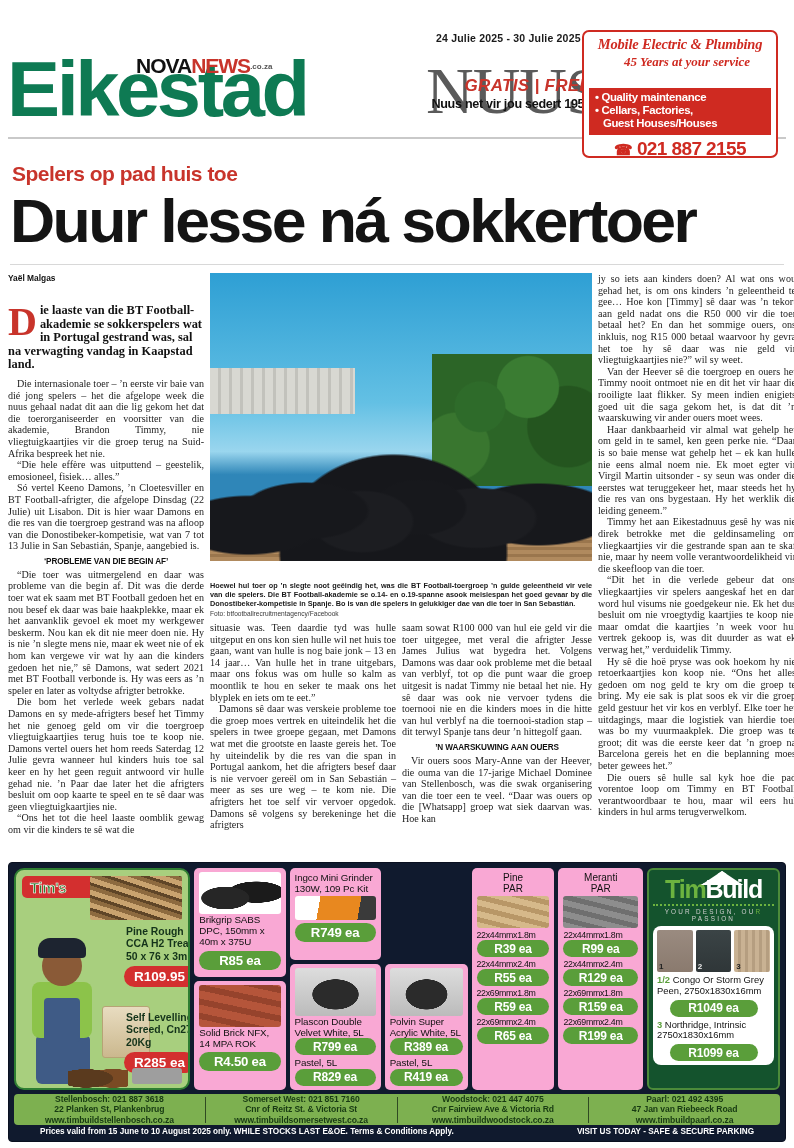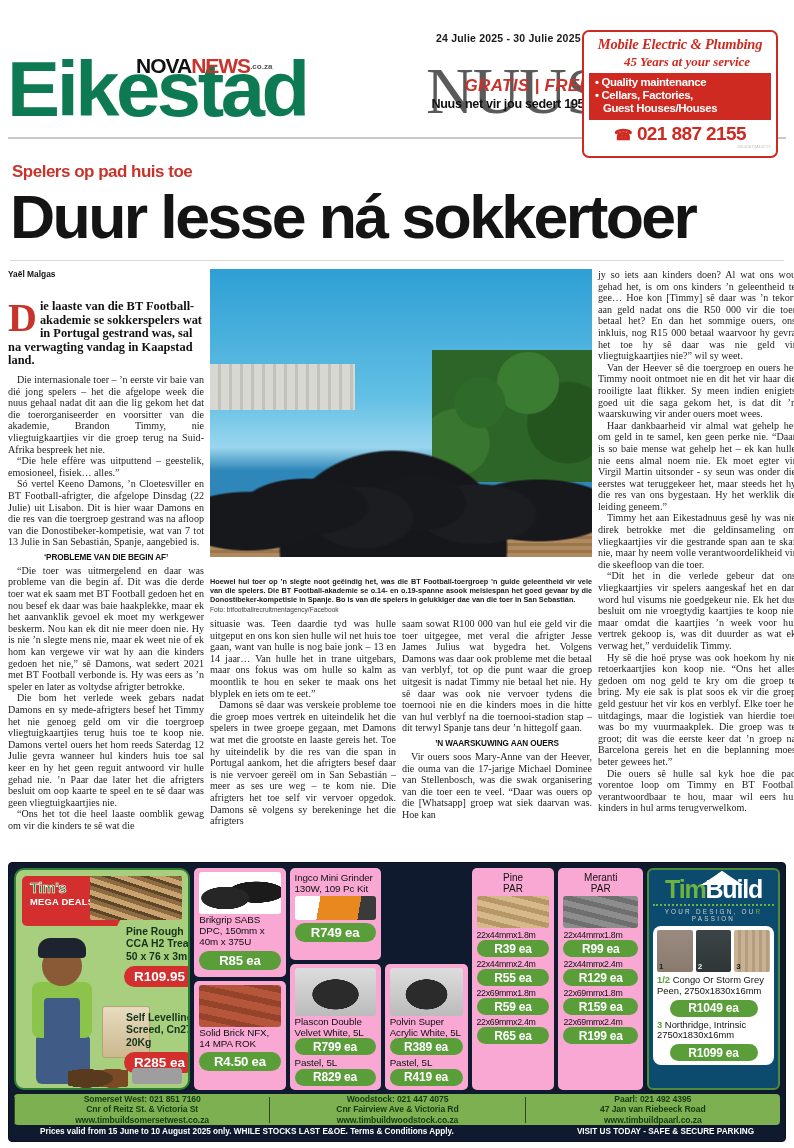--- a/index.html
+++ b/index.html
@@ -59,39 +59,39 @@
     padding: 4px 5px 2px 5px; overflow: hidden;
   }
   .mast-ad .brand {
     font-family: Liberation Serif, serif;
     font-style: italic; font-weight: 700; font-size: 14.5px;
     color: #cf2a21; text-align: center; letter-spacing: -.2px; white-space: nowrap;
   }
   .mast-ad .years {
     font-family: "Liberation Serif", serif;
     font-style: italic; font-weight: 700; font-size: 13px;
-    color: #cf2a21; text-align: center; margin: 1px 0 3px 14px; white-space: nowrap;
+    color: #cf2a21; text-align: center; margin: 1px 0 18px 14px; white-space: nowrap;
   }
   .mast-ad .redbar {
     background: #cf2a21; color: #fff; padding: 3px 4px 4px 6px;
     font-size: 11.4px; font-weight: 700; line-height: 13.2px; letter-spacing: -.35px;
   }
   .mast-ad .phone {
     color: #cf2a21; font-weight: 700; font-size: 19px; text-align: center;
     margin-top: 3px; letter-spacing: -.6px; white-space: nowrap;
   }
   .mast-ad .phone .tel { font-size: 15px; }
   .mast-ad .tiny {
     font-size: 3.6px; color: #b9b9b9; text-align: right; letter-spacing: .3px;
   }
   .mast-rule { border-top: 2px solid #c9c9c9; margin: 4px 0 0 0; }
 
   
   .kicker {
-    color: #c8342b; font-size: 17px; font-weight: 700; letter-spacing: -.5px;
+    color: #c8342b; font-size: 21px; font-weight: 700; letter-spacing: -.5px;
     margin: 10px 0 0 4px;
   }
   .headline {
     font-size: 62px; font-weight: 700; color: #141414; letter-spacing: -2.6px;
     line-height: 66px; margin: 2px 0 0 2px; transform: scaleX(1.01); transform-origin: left;
   }
   .head-rule { border-top: 1px solid #d8d8d8; margin: 10px 2px 0 2px; }
 
   
   .article {
@@ -160,21 +160,21 @@
   }
   .ad-top { display: flex; gap: 4px; flex: 1; }
   .panel { background: #f9a8d4; border-radius: 5px; padding: 4px 5px; position: relative; }
 
   
   .tims {
     width: 212px; background: #a8cf7e; border: 2.5px solid #2e7d32; border-radius: 10px;
     position: relative; overflow: hidden;
   }
   .tims-ribbon {
-    position: absolute; left: 6px; top: 6px; width: 108px; height: 50px;
+    position: absolute; left: 6px; top: 6px; width: 108px; height: 22px;
     background: #d32f2f; border-radius: 5px;
     clip-path: polygon(0 0, 88% 0, 100% 50%, 88% 100%, 0 100%);
     color: #fff; padding: 3px 0 0 8px;
   }
   .tims-ribbon .t1 { font-size: 15px; font-weight: 700; color:#2e7d32; -webkit-text-stroke:.6px #fff; letter-spacing:-.4px;}
   .tims-ribbon .t2 { font-size: 9.4px; font-weight: 700; letter-spacing: .2px; }
   .tim-guy {
     position: absolute; left: 4px; bottom: 2px; width: 86px; height: 150px;
   }
   .tg-head { position:absolute; left:22px; top:10px; width:40px; height:40px; border-radius:50%; background:#8a5a37; }
@@ -205,21 +205,21 @@
   .prod-img { width: 100%; height: 42px; border-radius: 3px; }
   .img-pots { background: radial-gradient(ellipse at 32% 62%, #262626 0 30%, transparent 31%), radial-gradient(ellipse at 70% 48%, #1b1b1b 0 34%, transparent 35%), #fff; }
   .img-brick { background: repeating-linear-gradient(12deg,#b5553a 0 8px,#96432c 8px 14px); }
   .img-grinder { background: linear-gradient(100deg,#fff 0 30%, #e8881f 30% 78%, #3a3a3a 78% 100%); }
   .img-paint { background: radial-gradient(ellipse at 50% 55%, #2b2b2b 0 40%, transparent 41%), linear-gradient(#ddd,#bbb); }
   .img-pine { background: repeating-linear-gradient(14deg,#d6b98a 0 6px,#b89767 6px 11px), #c7a87a; }
   .img-meranti { background: repeating-linear-gradient(14deg,#8d8d8d 0 6px,#6f6f6f 6px 11px), #b5553a; }
   .plank-title { font-size: 10px; font-weight: 400; color: #111; text-align:center; line-height:11px; }
   .plank-spec { font-size: 8.8px; color: #111; margin-top: 2px; letter-spacing:-.3px;}
 
-  .tb-col { width: 158px; background: #0c4a6e; border: 2px solid #4c8b3a; border-radius: 6px; padding: 4px; }
+  .tb-col { width: 158px; background: #14532d; border: 2px solid #4c8b3a; border-radius: 6px; padding: 4px; }
   .tb-logo { text-align: center; position: relative; padding-top: 2px;}
   .tb-logo .t { font-size: 25px; font-weight: 700; letter-spacing: -1.2px; line-height: 27px;}
   .tb-logo .tim { color: #6cb33f; }
   .tb-logo .build { color: #ffffff; }
   .tb-roof { position:absolute; left:48px; top:-3px; width:42px; height:14px;
     border-top: 3px solid #fff; border-left: 3px solid #fff; border-right: 3px solid #fff;
     transform: skewY(-0deg); clip-path: polygon(0 100%, 50% 0, 100% 100%); background:#fff;}
   .tb-sub { font-size: 6.4px; letter-spacing: 2.2px; color: #cfcfcf; margin-top: 1px;
             border-top: 2px dotted #6cb33f; padding-top: 2px; }
   .tb-sub .g { color: #6cb33f; }
@@ -472,20 +472,25 @@
           <div class="tb-line">
             <span class="num">3</span>
             <span>Northridge, Intrinsic 2750x1830x16mm</span>
           </div>
           <div class="price-green sm" style="width:88px;margin:3px auto 0">R1099 ea</div>
         </div>
       </div>
     </div>
 
     <div class="ad-foot">
+      <div class="foot-cell">
+        <div>Stellenbosch: 021 887 3618</div>
+        <div>22 Planken St, Plankenbrug</div>
+        <div>www.timbuildstellenbosch.co.za</div>
+      </div>
       <div class="foot-sep"></div>
       <div class="foot-cell">
         <div>Somerset West: 021 851 7160</div>
         <div>Cnr of Reitz St. &amp; Victoria St</div>
         <div>www.timbuildsomersetwest.co.za</div>
       </div>
       <div class="foot-sep"></div>
       <div class="foot-cell">
         <div>Woodstock: 021 447 4075</div>
         <div>Cnr Fairview Ave &amp; Victoria Rd</div>

